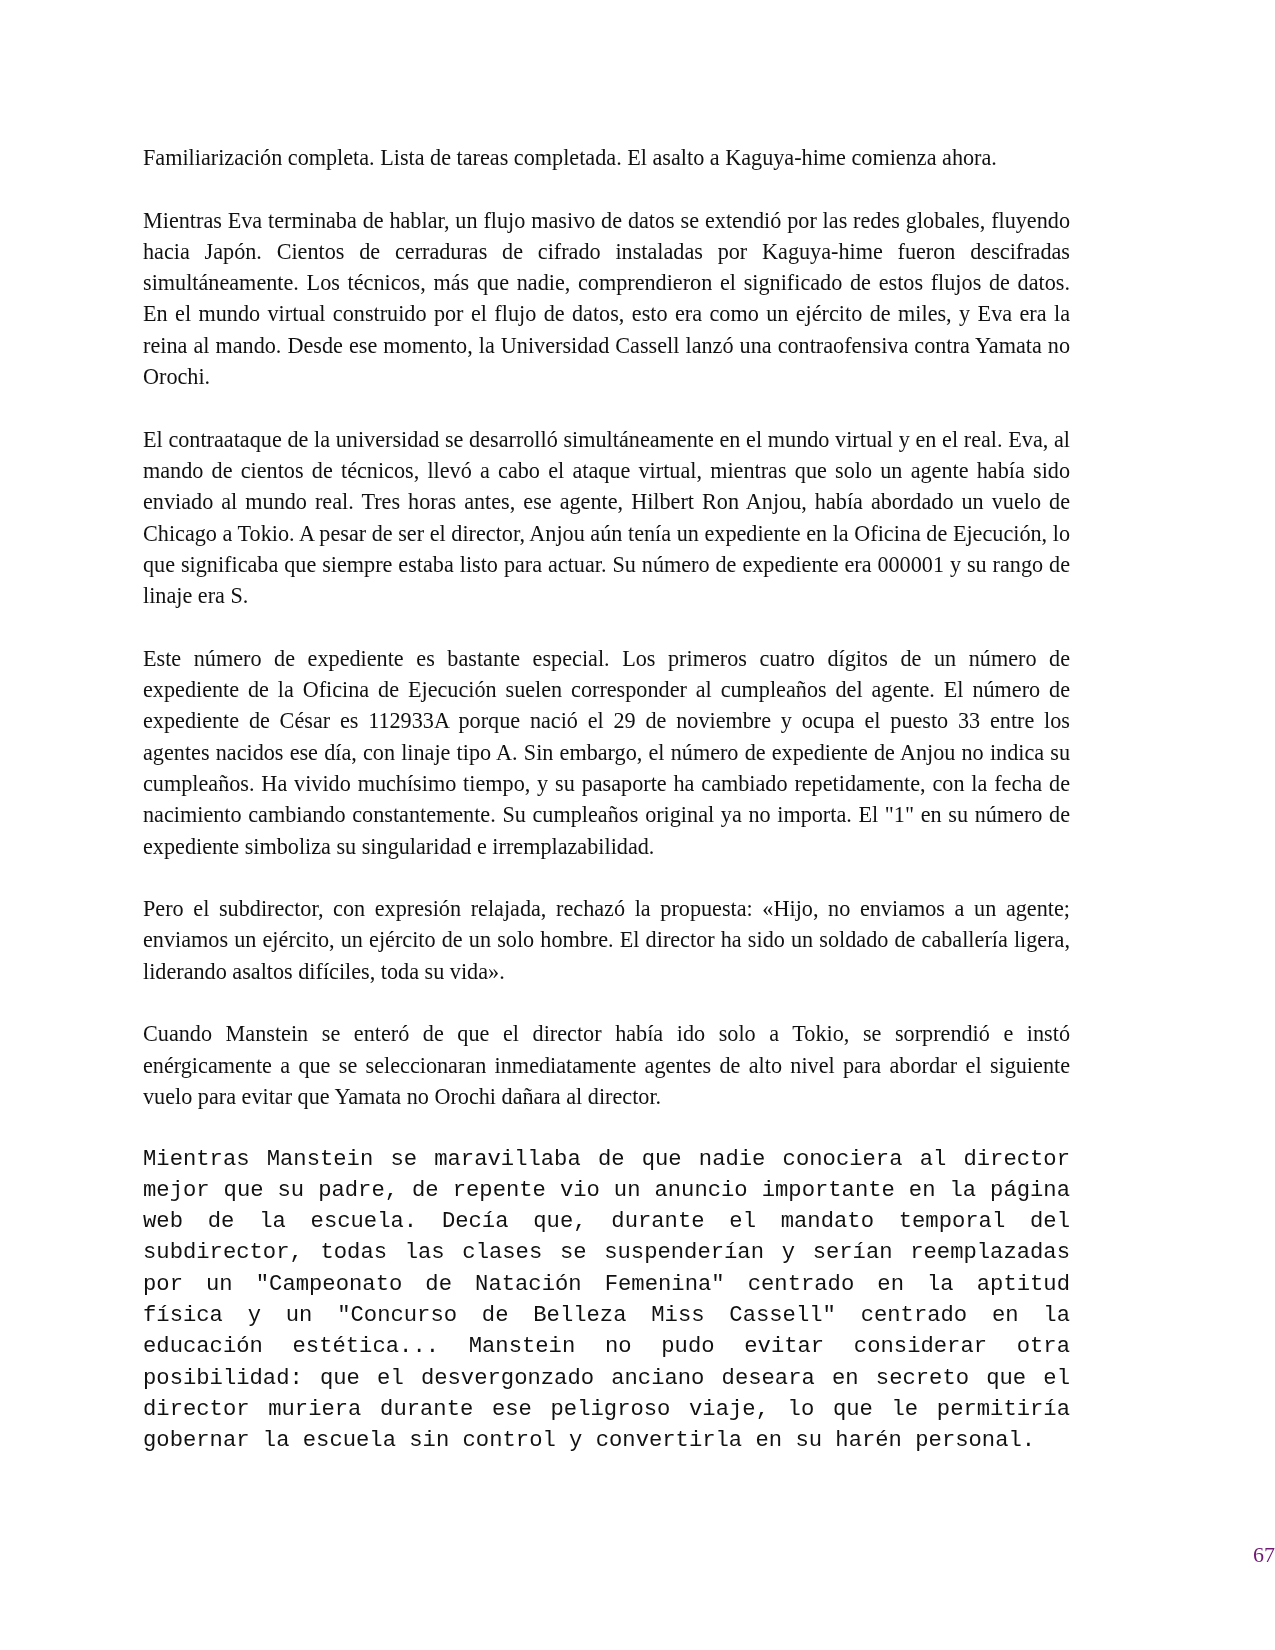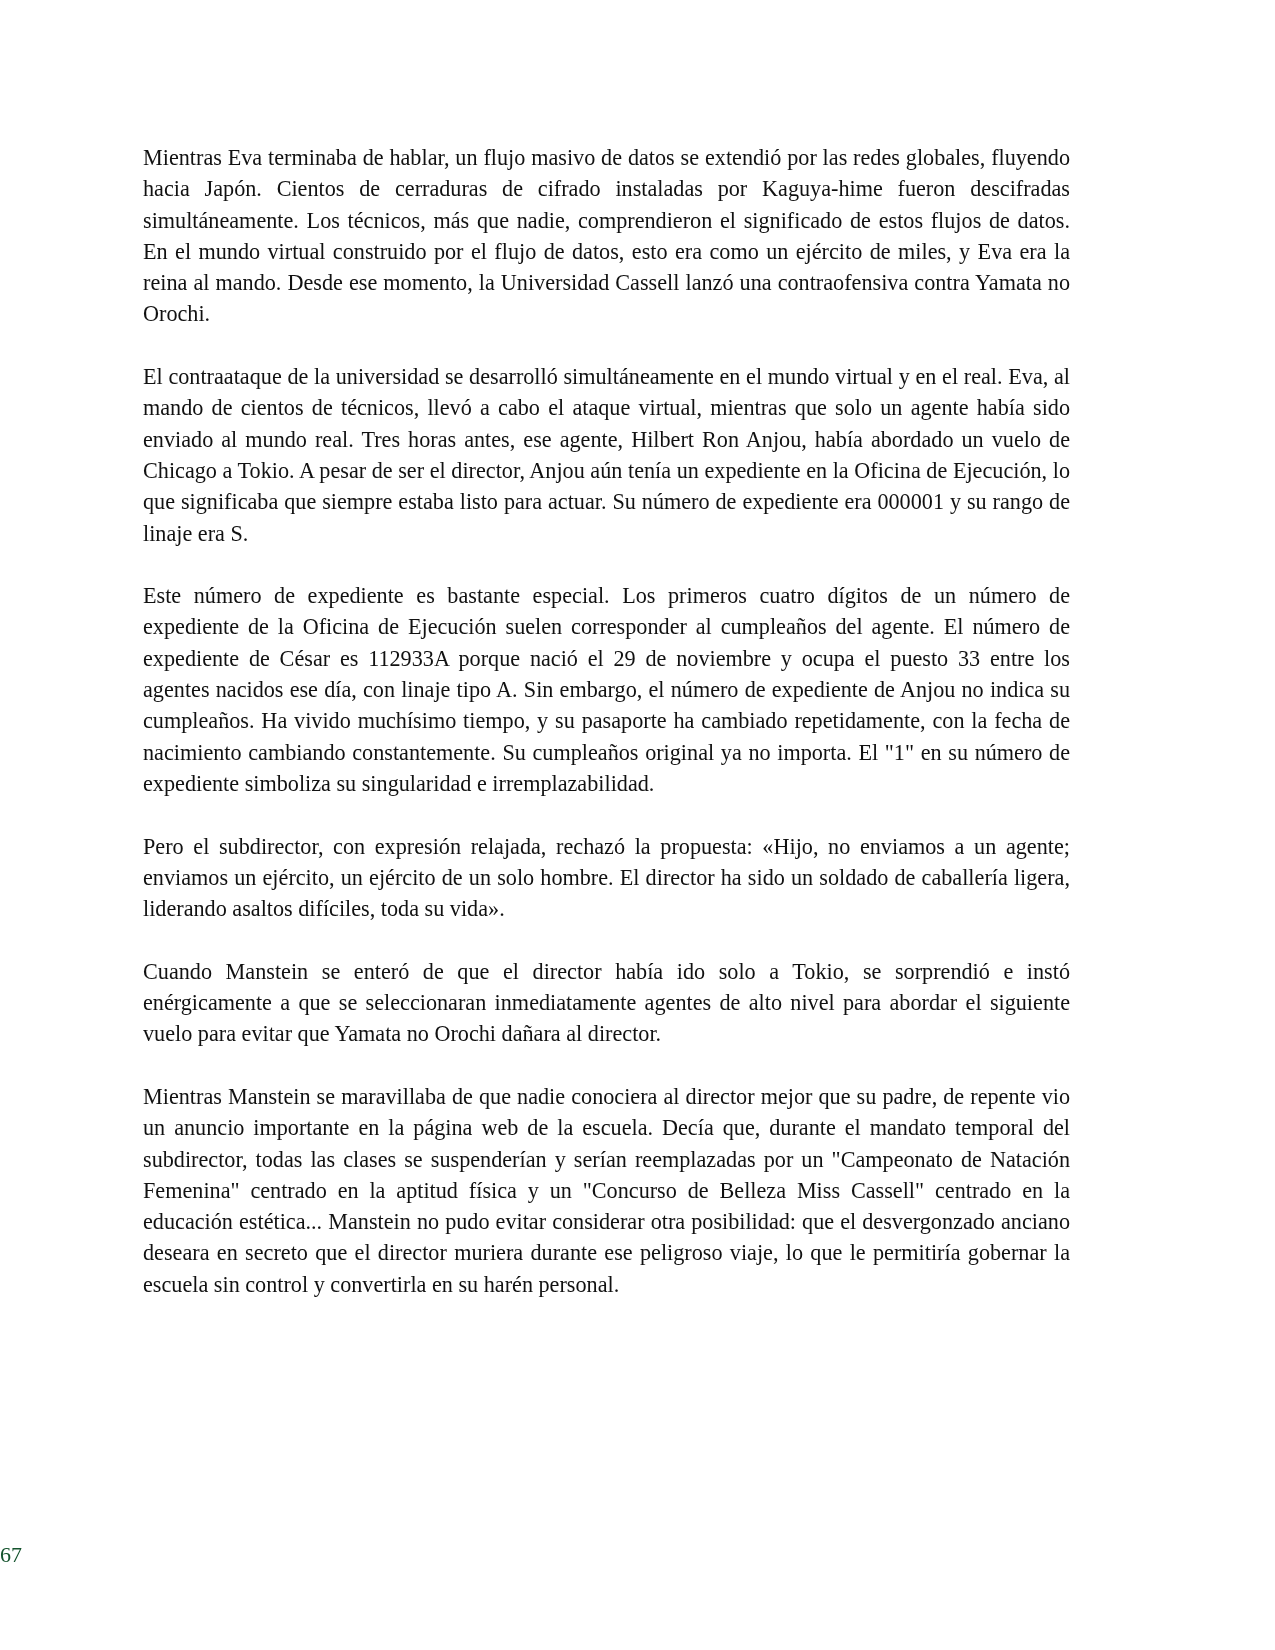--- a/index.html
+++ b/index.html
@@ -31,38 +31,40 @@
       line-height: 31.3px;
       color: #111111;
     }
     .para {
       margin: 0 0 31.3px 0;
       text-align: justify;
       text-align-last: left;
     }
     .para:last-child {
       margin-bottom: 13px;
+      font-family: Liberation Mono, monospace;
     }
     .page-number {
       position: absolute;
       left: 0;
       width: 1275px;
       top: 1540px;
-      text-align: left;
+      text-align: right;
       font-family: "Liberation Serif", "DejaVu Serif", serif;
       font-size: 22px;
       line-height: 30px;
-      color: #14532d;
+      color: #701a75;
     }
   </style>
 </head>
 <body>
 
 <div class="page">
   <div class="text-block">
+    <p class="para">Familiarización completa. Lista de tareas completada. El asalto a Kaguya-hime comienza ahora.</p>
     <p class="para">Mientras Eva terminaba de hablar, un flujo masivo de datos se extendió por las redes globales, fluyendo hacia Japón. Cientos de cerraduras de cifrado instaladas por Kaguya-hime fueron descifradas simultáneamente. Los técnicos, más que nadie, comprendieron el significado de estos flujos de datos. En el mundo virtual construido por el flujo de datos, esto era como un ejército de miles, y Eva era la reina al mando. Desde ese momento, la Universidad Cassell lanzó una contraofensiva contra Yamata no Orochi.</p>
     <p class="para">El contraataque de la universidad se desarrolló simultáneamente en el mundo virtual y en el real. Eva, al mando de cientos de técnicos, llevó a cabo el ataque virtual, mientras que solo un agente había sido enviado al mundo real. Tres horas antes, ese agente, Hilbert Ron Anjou, había abordado un vuelo de Chicago a Tokio. A pesar de ser el director, Anjou aún tenía un expediente en la Oficina de Ejecución, lo que significaba que siempre estaba listo para actuar. Su número de expediente era 000001 y su rango de linaje era S.</p>
     <p class="para">Este número de expediente es bastante especial. Los primeros cuatro dígitos de un número de expediente de la Oficina de Ejecución suelen corresponder al cumpleaños del agente. El número de expediente de César es 112933A porque nació el 29 de noviembre y ocupa el puesto 33 entre los agentes nacidos ese día, con linaje tipo A. Sin embargo, el número de expediente de Anjou no indica su cumpleaños. Ha vivido muchísimo tiempo, y su pasaporte ha cambiado repetidamente, con la fecha de nacimiento cambiando constantemente. Su cumpleaños original ya no importa. El "1" en su número de expediente simboliza su singularidad e irremplazabilidad.</p>
     <p class="para">Pero el subdirector, con expresión relajada, rechazó la propuesta: «Hijo, no enviamos a un agente; enviamos un ejército, un ejército de un solo hombre. El director ha sido un soldado de caballería ligera, liderando asaltos difíciles, toda su vida».</p>
     <p class="para">Cuando Manstein se enteró de que el director había ido solo a Tokio, se sorprendió e instó enérgicamente a que se seleccionaran inmediatamente agentes de alto nivel para abordar el siguiente vuelo para evitar que Yamata no Orochi dañara al director.</p>
     <p class="para">Mientras Manstein se maravillaba de que nadie conociera al director mejor que su padre, de repente vio un anuncio importante en la página web de la escuela. Decía que, durante el mandato temporal del subdirector, todas las clases se suspenderían y serían reemplazadas por un "Campeonato de Natación Femenina" centrado en la aptitud física y un "Concurso de Belleza Miss Cassell" centrado en la educación estética... Manstein no pudo evitar considerar otra posibilidad: que el desvergonzado anciano deseara en secreto que el director muriera durante ese peligroso viaje, lo que le permitiría gobernar la escuela sin control y convertirla en su harén personal.</p>
   </div>
   <div class="page-number">67</div>
 </div>
 

